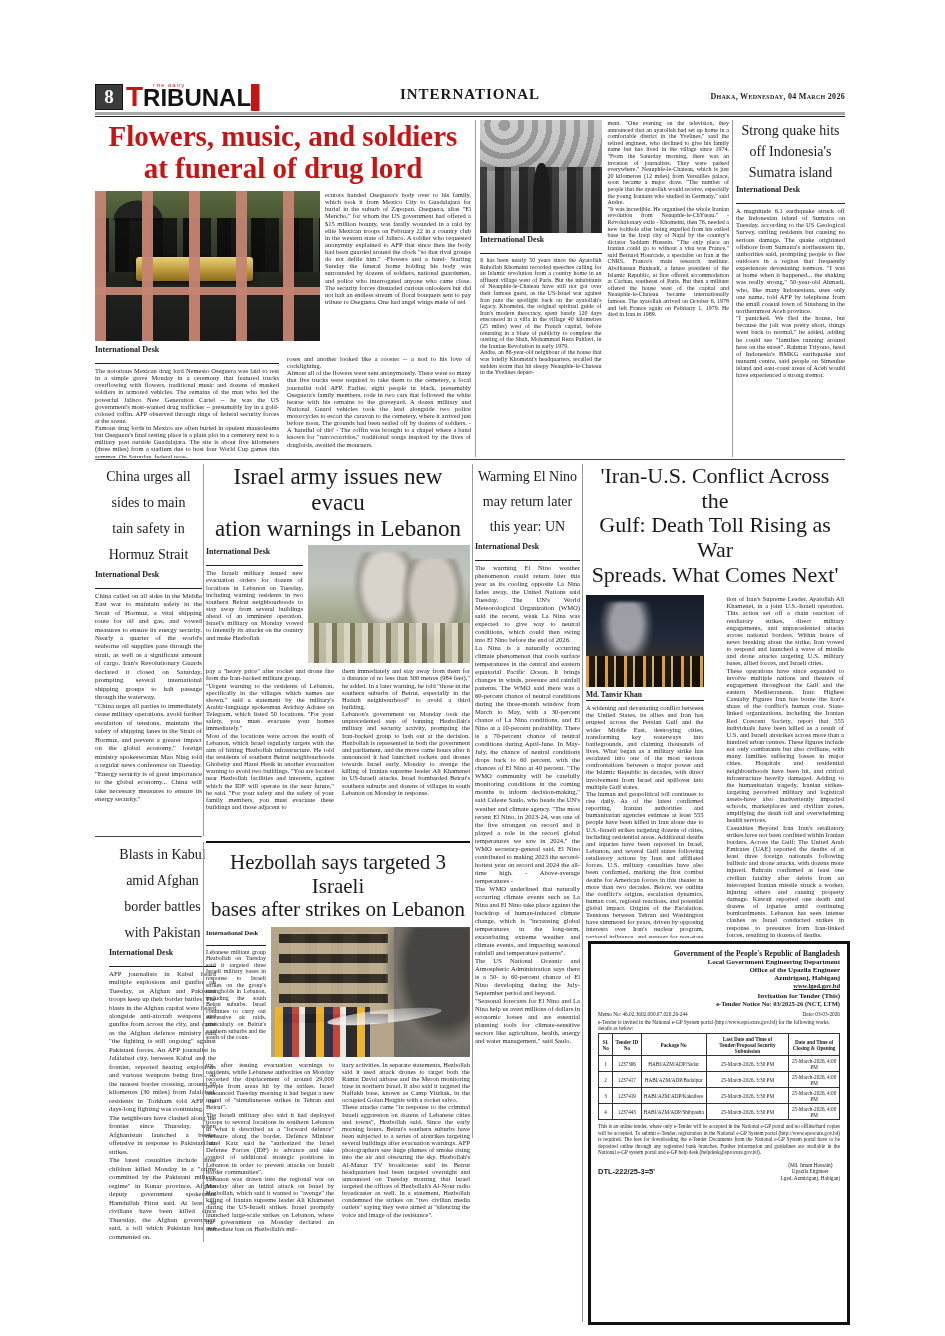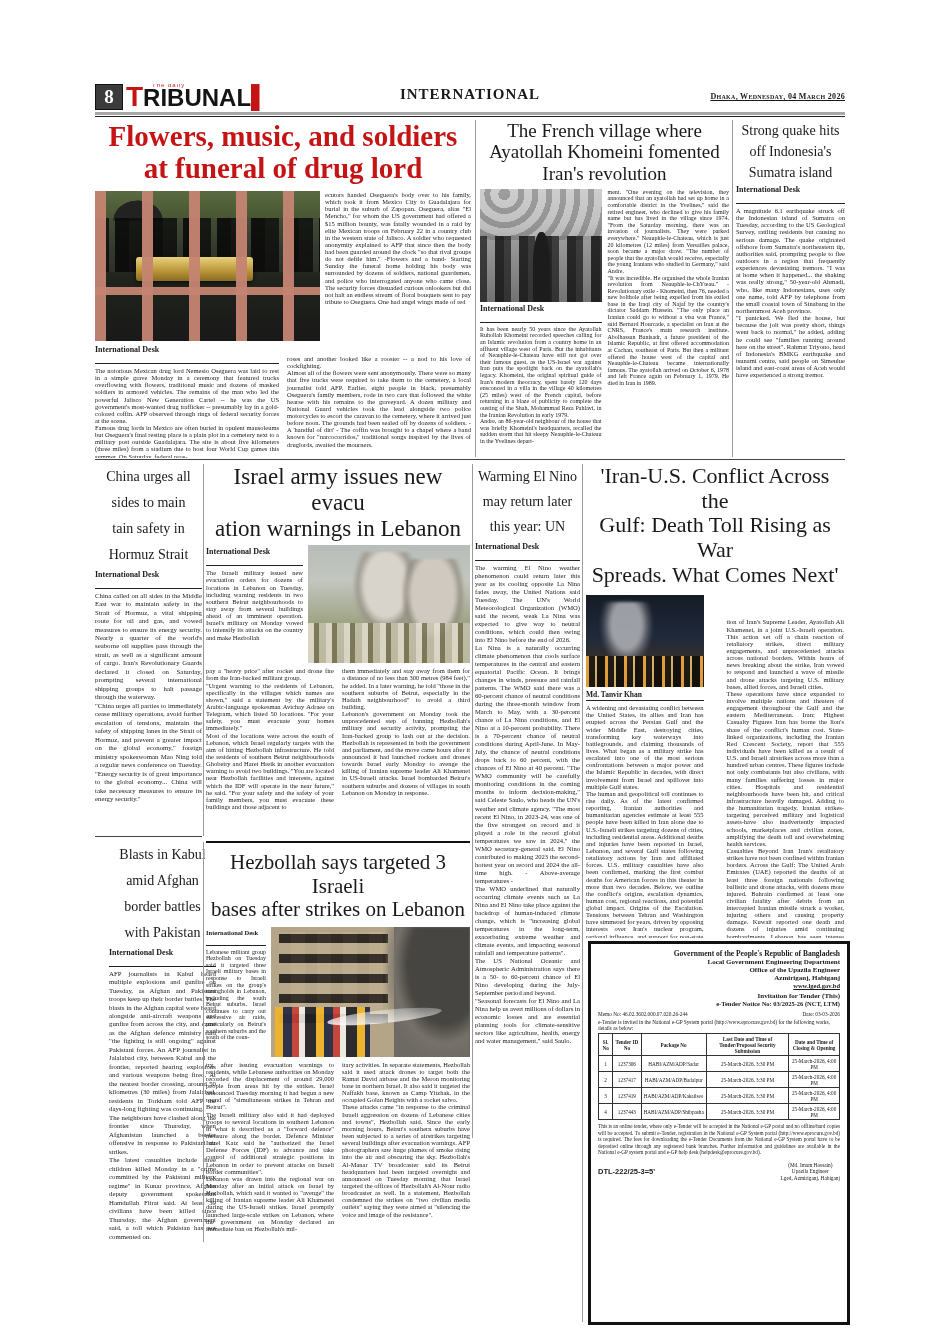--- a/index.html
+++ b/index.html
@@ -10,21 +10,21 @@
   
   .hdr{display:flex;align-items:flex-start;}
   .pagenum{width:26px;height:24px;background:#3c3c3c;border:1px solid #111;color:#fff;
            font-family:"Liberation Serif",serif;font-weight:bold;font-size:19px;line-height:24px;text-align:center;}
   .masthead{margin-left:3px;position:relative;font-family:"Liberation Sans",sans-serif;}
   .daily{position:absolute;top:-2px;left:26px;font-size:6px;color:#c22;letter-spacing:1px;}
   .trib{font-size:24px;font-weight:bold;letter-spacing:0px;color:#141414;line-height:26px;margin-top:16px;}
   .trib .t{color:#c41414;font-size:28px;}
   .trib .accent{color:#c41414;}
   .section-title{position:absolute;left:0;right:0;text-align:center;font-weight:bold;font-size:15px;letter-spacing:1px;top:2px;}
-  .dateline{position:absolute;right:0;top:8px;font-size:8px;font-weight:bold;font-variant:small-caps;letter-spacing:.3px;text-decoration:underline;}
+  .dateline{position:absolute;right:0;top:8px;font-size:8px;font-weight:bold;font-variant:small-caps;letter-spacing:.3px;}
   .hdr-rule-a{height:3px;background:#a9a9a9;}
   .hdr-rule-b{height:1px;background:#222;margin-top:1px;}
   
   .vsep{width:1px;background:#9a9a9a;}
   .hsep{height:1px;background:#444;}
   .hsep-heavy{height:2px;background:#111;}
   
   .hl{font-weight:bold;text-align:center;line-height:1.12;}
   .hl-red{color:#c41414;}
   .hl-light{font-weight:normal;}
@@ -128,23 +128,20 @@
       <div class="col" style="padding-top:12px;">
         <div class="body pre">roses and another looked like a rooster -- a nod to his love of cockfighting.
 Almost all of the flowers were sent anonymously. There were so many that five trucks were required to take them to the cemetery, a local journalist told AFP. Earlier, eight people in black, presumably Oseguera's family members, rode in two cars that followed the white hearse with his remains to the graveyard. A dozen military and National Guard vehicles took the lead alongside two police motorcycles to escort the caravan to the cemetery, where it arrived just before noon. The grounds had been sealed off by dozens of soldiers. -A 'handful of dirt' - The coffin was brought to a chapel where a band known for "narcocorridos," traditional songs inspired by the lives of druglords, awaited the mourners.</div>
       </div>
     </div>
   </div>
 
   <div class="abs vsep" style="left:475px;top:120px;height:337px;"></div>
 
   <div class="abs" style="left:480px;top:120px;width:249px;height:338px;">
-    <div class="hl hl-light pre" style="font-size:19px;margin-bottom:5px;">The French village where
-Ayatollah Khomeini fomented
-Iran's revolution</div>
     <div class="cols" style="gap:6px;">
       <div class="col">
         <div class="photo ph-village" style="width:100%;height:113px;">
           <div class="trees"></div>
           <div class="crowd"></div>
           <div class="robe"></div>
         </div>
         <div class="desk">International Desk</div>
         <div class="body pre" style="font-size:6px;">It has been nearly 50 years since the Ayatollah Ruhollah Khomeini recorded speeches calling for an Islamic revolution from a country home in an affluent village west of Paris. But the inhabitants of Neauphle-le-Chateau have still not got over their famous guest, as the US-Israel war against Iran puts the spotlight back on the ayatollah's legacy. Khomeini, the original spiritual guide of Iran's modern theocracy, spent barely 120 days ensconced in a villa in the village 40 kilometres (25 miles) west of the French capital, before returning in a blaze of publicity to complete the ousting of the Shah, Mohammad Reza Pahlavi, in the Iranian Revolution in early 1979.
 Andre, an 86-year-old neighbour of the house that was briefly Khomeini's headquarters, recalled the sudden storm that hit sleepy Neauphle-le-Chateau in the Yvelines depart-</div>
@@ -222,21 +219,21 @@
 The US National Oceanic and Atmospheric Administration says there is a 50- to 60-percent chance of El Nino developing during the July-September period and beyond.
 "Seasonal forecasts for El Nino and La Nina help us avert millions of dollars in economic losses and are essential planning tools for climate-sensitive sectors like agriculture, health, energy and water management," said Saulo.</div>
   </div>
 
   <div class="abs vsep" style="left:582px;top:464px;height:858px;"></div>
 
   <div class="abs" style="left:586px;top:464px;width:258px;height:474px;">
     <div class="hl hl-light pre" style="font-size:22px;margin-bottom:8px;">'Iran-U.S. Conflict Across the
 Gulf: Death Toll Rising as War
 Spreads. What Comes Next'</div>
-    <div class="cols" style="gap:23px;align-items:flex-end;">
+    <div class="cols" style="gap:23px;">
       <div class="col">
         <div class="photo ph-night" style="width:100%;height:92px;">
           <div class="smoke"></div>
           <div class="lights"></div>
         </div>
         <div class="byline">Md. Tanvir Khan</div>
         <div class="body pre">A widening and devastating conflict between the United States, its allies and Iran has erupted across the Persian Gulf and the wider Middle East, destroying cities, transforming key waterways into battlegrounds, and claiming thousands of lives. What began as a military strike has escalated into one of the most serious confrontations between a major power and the Islamic Republic in decades, with direct involvement from Israel and spillover into multiple Gulf states.
 The human and geopolitical toll continues to rise daily. As of the latest confirmed reporting, Iranian authorities and humanitarian agencies estimate at least 555 people have been killed in Iran alone due to U.S.-Israeli strikes targeting dozens of cities, including residential areas. Additional deaths and injuries have been reported in Israel, Lebanon, and several Gulf states following retaliatory actions by Iran and affiliated forces. U.S. military casualties have also been confirmed, marking the first combat deaths for American forces in this theater in more than two decades. Below, we outline the conflict's origins, escalation dynamics, human cost, regional reactions, and potential global impact. Origins of the Escalation. Tensions between Tehran and Washington have simmered for years, driven by opposing interests over Iran's nuclear program, regional influence, and support for non-state militias. But the most recent crisis was triggered by a dramatic and controversial event: the assassina-</div>
       </div>
       <div class="col">

